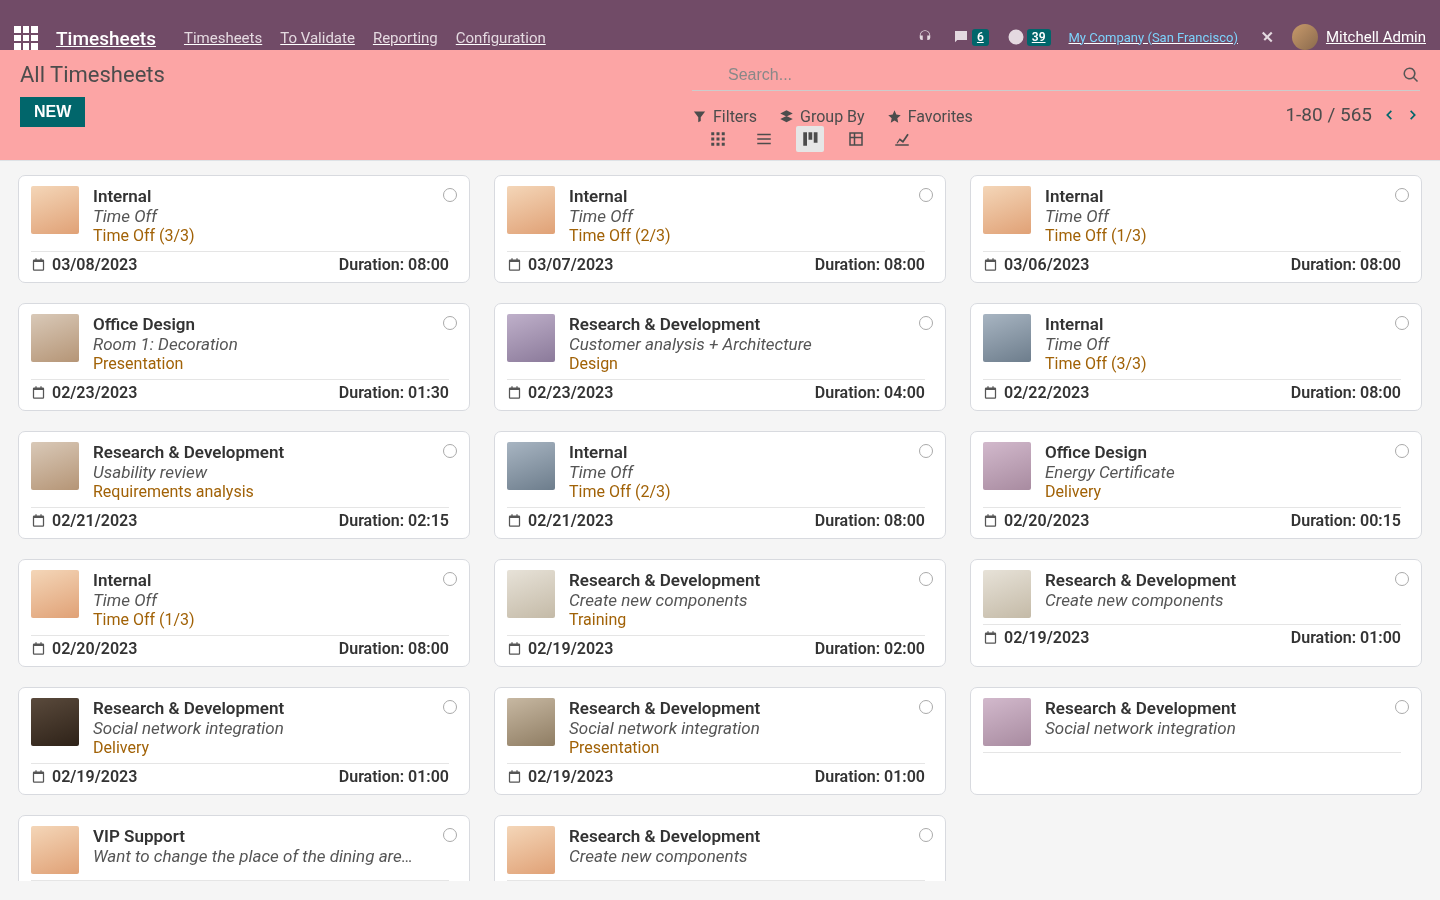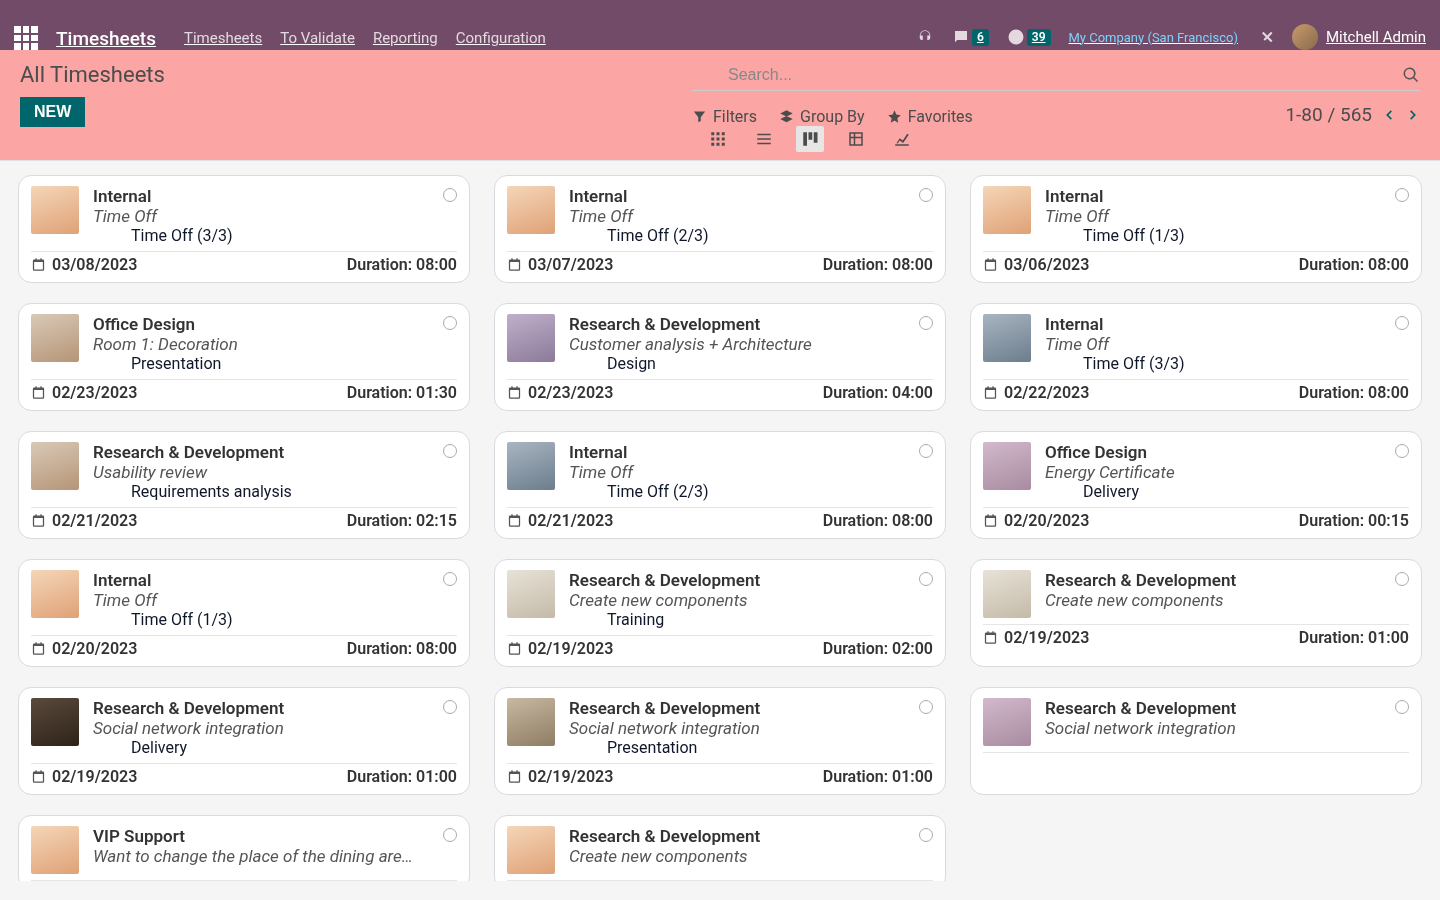--- a/index.html
+++ b/index.html
@@ -41,27 +41,27 @@
   .pager { margin-left: auto; display: flex; align-items: center; gap: 10px; color: #4c4c4c; font-size: 19px; }
   .pager-arrow { width: 14px; height: 14px; fill: #01666b; cursor: pointer; }
   .view-switch { display: flex; gap: 18px; margin-left: 12px; }
   .view-btn { width: 28px; height: 26px; display: flex; align-items: center; justify-content: center; cursor: pointer; }
   .view-btn.active { background: #e6e6e6; border-radius: 2px; }
   .view-icn { width: 18px; height: 18px; fill: #4c4c4c; }
 
   
   .kanban-wrap { height: calc(900px - 48px - 132px); overflow-y: auto; padding: 14px 18px; }
   .kanban-grid { display: grid; grid-template-columns: repeat(3, 1fr); gap: 20px 24px; }
-  .card { background: #fff; border: 1px solid #d8dadf; border-radius: 13px; padding: 10px 12px 8px 12px; position: relative; cursor: pointer; }
+  .card { background: #fff; border: 1px solid #d8dadf; border-radius: 7px; padding: 10px 20px 8px 12px; position: relative; cursor: pointer; }
   .card-top { display: flex; gap: 14px; border-bottom: 1px solid #e5e5e5; padding-bottom: 6px; }
   .avatar { width: 48px; height: 48px; border-radius: 2px; flex-shrink: 0; }
   .card-body { flex: 1; min-width: 0; }
   .project { font-weight: 600; font-size: 17px; color: #333; }
   .task { font-style: italic; font-size: 17px; color: #555; white-space: nowrap; overflow: hidden; text-overflow: ellipsis; }
-  .desc { font-size: 16px; color: #0f172a; white-space: nowrap; overflow: hidden; text-overflow: ellipsis; margin-left: 38px; }
+  .desc { font-size: 16px; color: #a16207; white-space: nowrap; overflow: hidden; text-overflow: ellipsis; }
   .status-dot { width: 14px; height: 14px; border: 1.5px solid #aaa; border-radius: 50%; position: absolute; top: 12px; right: 12px; cursor: pointer; }
   .card-bottom { display: flex; justify-content: space-between; align-items: center; margin-top: 3px; font-size: 16px; font-weight: 600; color: #333; }
   .date-wrap { display: flex; align-items: center; gap: 6px; }
   .cal-icn { width: 15px; height: 15px; fill: #555; }
 
   
   .kanban-wrap::-webkit-scrollbar { width: 10px; }
   .kanban-wrap::-webkit-scrollbar-thumb { background: #bbb; border-radius: 5px; }
   .kanban-wrap::-webkit-scrollbar-track { background: #eee; }
 

